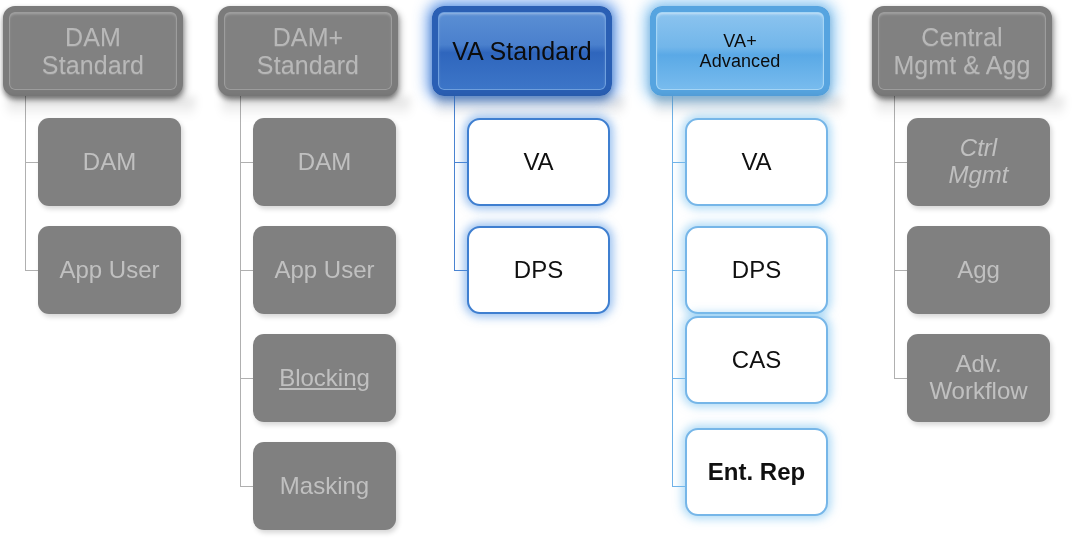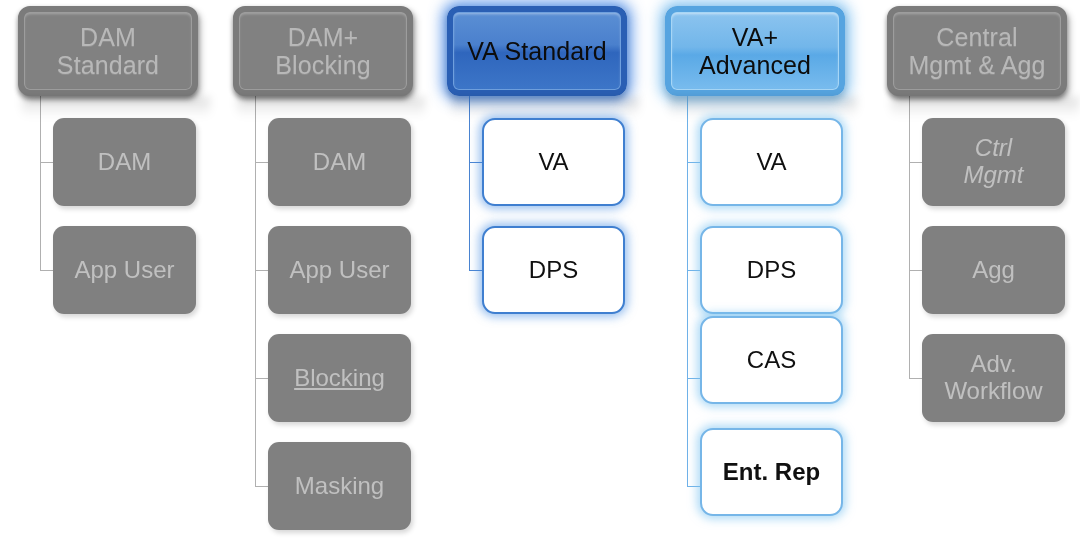--- a/index.html
+++ b/index.html
@@ -11,21 +11,20 @@
     width: 1080px;
     height: 540px;
     position: relative;
     overflow: hidden;
     font-family: "Liberation Sans", sans-serif;
   }
 
   #diagram {
     position: absolute;
     inset: 0;
-    margin-left: 15px;
   }
 
   
   .column {
     position: absolute;
     top: 0;
     height: 540px;
   }
 
   
@@ -76,21 +75,21 @@
   
   .header-node.blue-light {
     background: linear-gradient(to bottom, #8cc4ef 0%, #72b6ea 45%, #5aa9e6 55%, #79bcee 100%);
     border: 6px solid #56a4e0;
     box-shadow:
        inset 0 0 0 1px #a6d6f6,
        inset 0 2px 3px rgba(255,255,255,.55),
        0 0 14px 5px rgba(110,185,240,.80),
        0 3px 6px rgba(0,0,0,.28);
     color: #0c0c0c;
-    font-size: 25px;
+    font-size: 18px;
   }
 
   
   .header-reflection {
     position: absolute;
     top: 97px;
     left: 4px;
     width: 188px;
     height: 26px;
     border-radius: 0 0 14px 14px;
@@ -165,21 +164,21 @@
 Standard</div>
       <div class="header-reflection"></div>
       <div class="conn-h conn-grey" style="top: 162px;"></div>
       <div class="child-node grey" style="top: 118px;">DAM</div>
       <div class="conn-h conn-grey" style="top: 270px;"></div>
       <div class="child-node grey" style="top: 226px;">App User</div>
     </div>
     <div class="column" style="left: 218px;">
       <div class="conn-v conn-grey" style="left: 22px; top: 96px; height: 390px;"></div>
       <div class="header-node grey">DAM+
-Blocking</div>
+Standard</div>
       <div class="header-reflection"></div>
       <div class="conn-h conn-grey" style="top: 162px;"></div>
       <div class="child-node grey" style="top: 118px;">DAM</div>
       <div class="conn-h conn-grey" style="top: 270px;"></div>
       <div class="child-node grey" style="top: 226px;">App User</div>
       <div class="conn-h conn-grey" style="top: 378px;"></div>
       <div class="child-node grey" style="top: 334px; text-decoration: underline;">Blocking</div>
       <div class="conn-h conn-grey" style="top: 486px;"></div>
       <div class="child-node grey" style="top: 442px;">Masking</div>
     </div>

